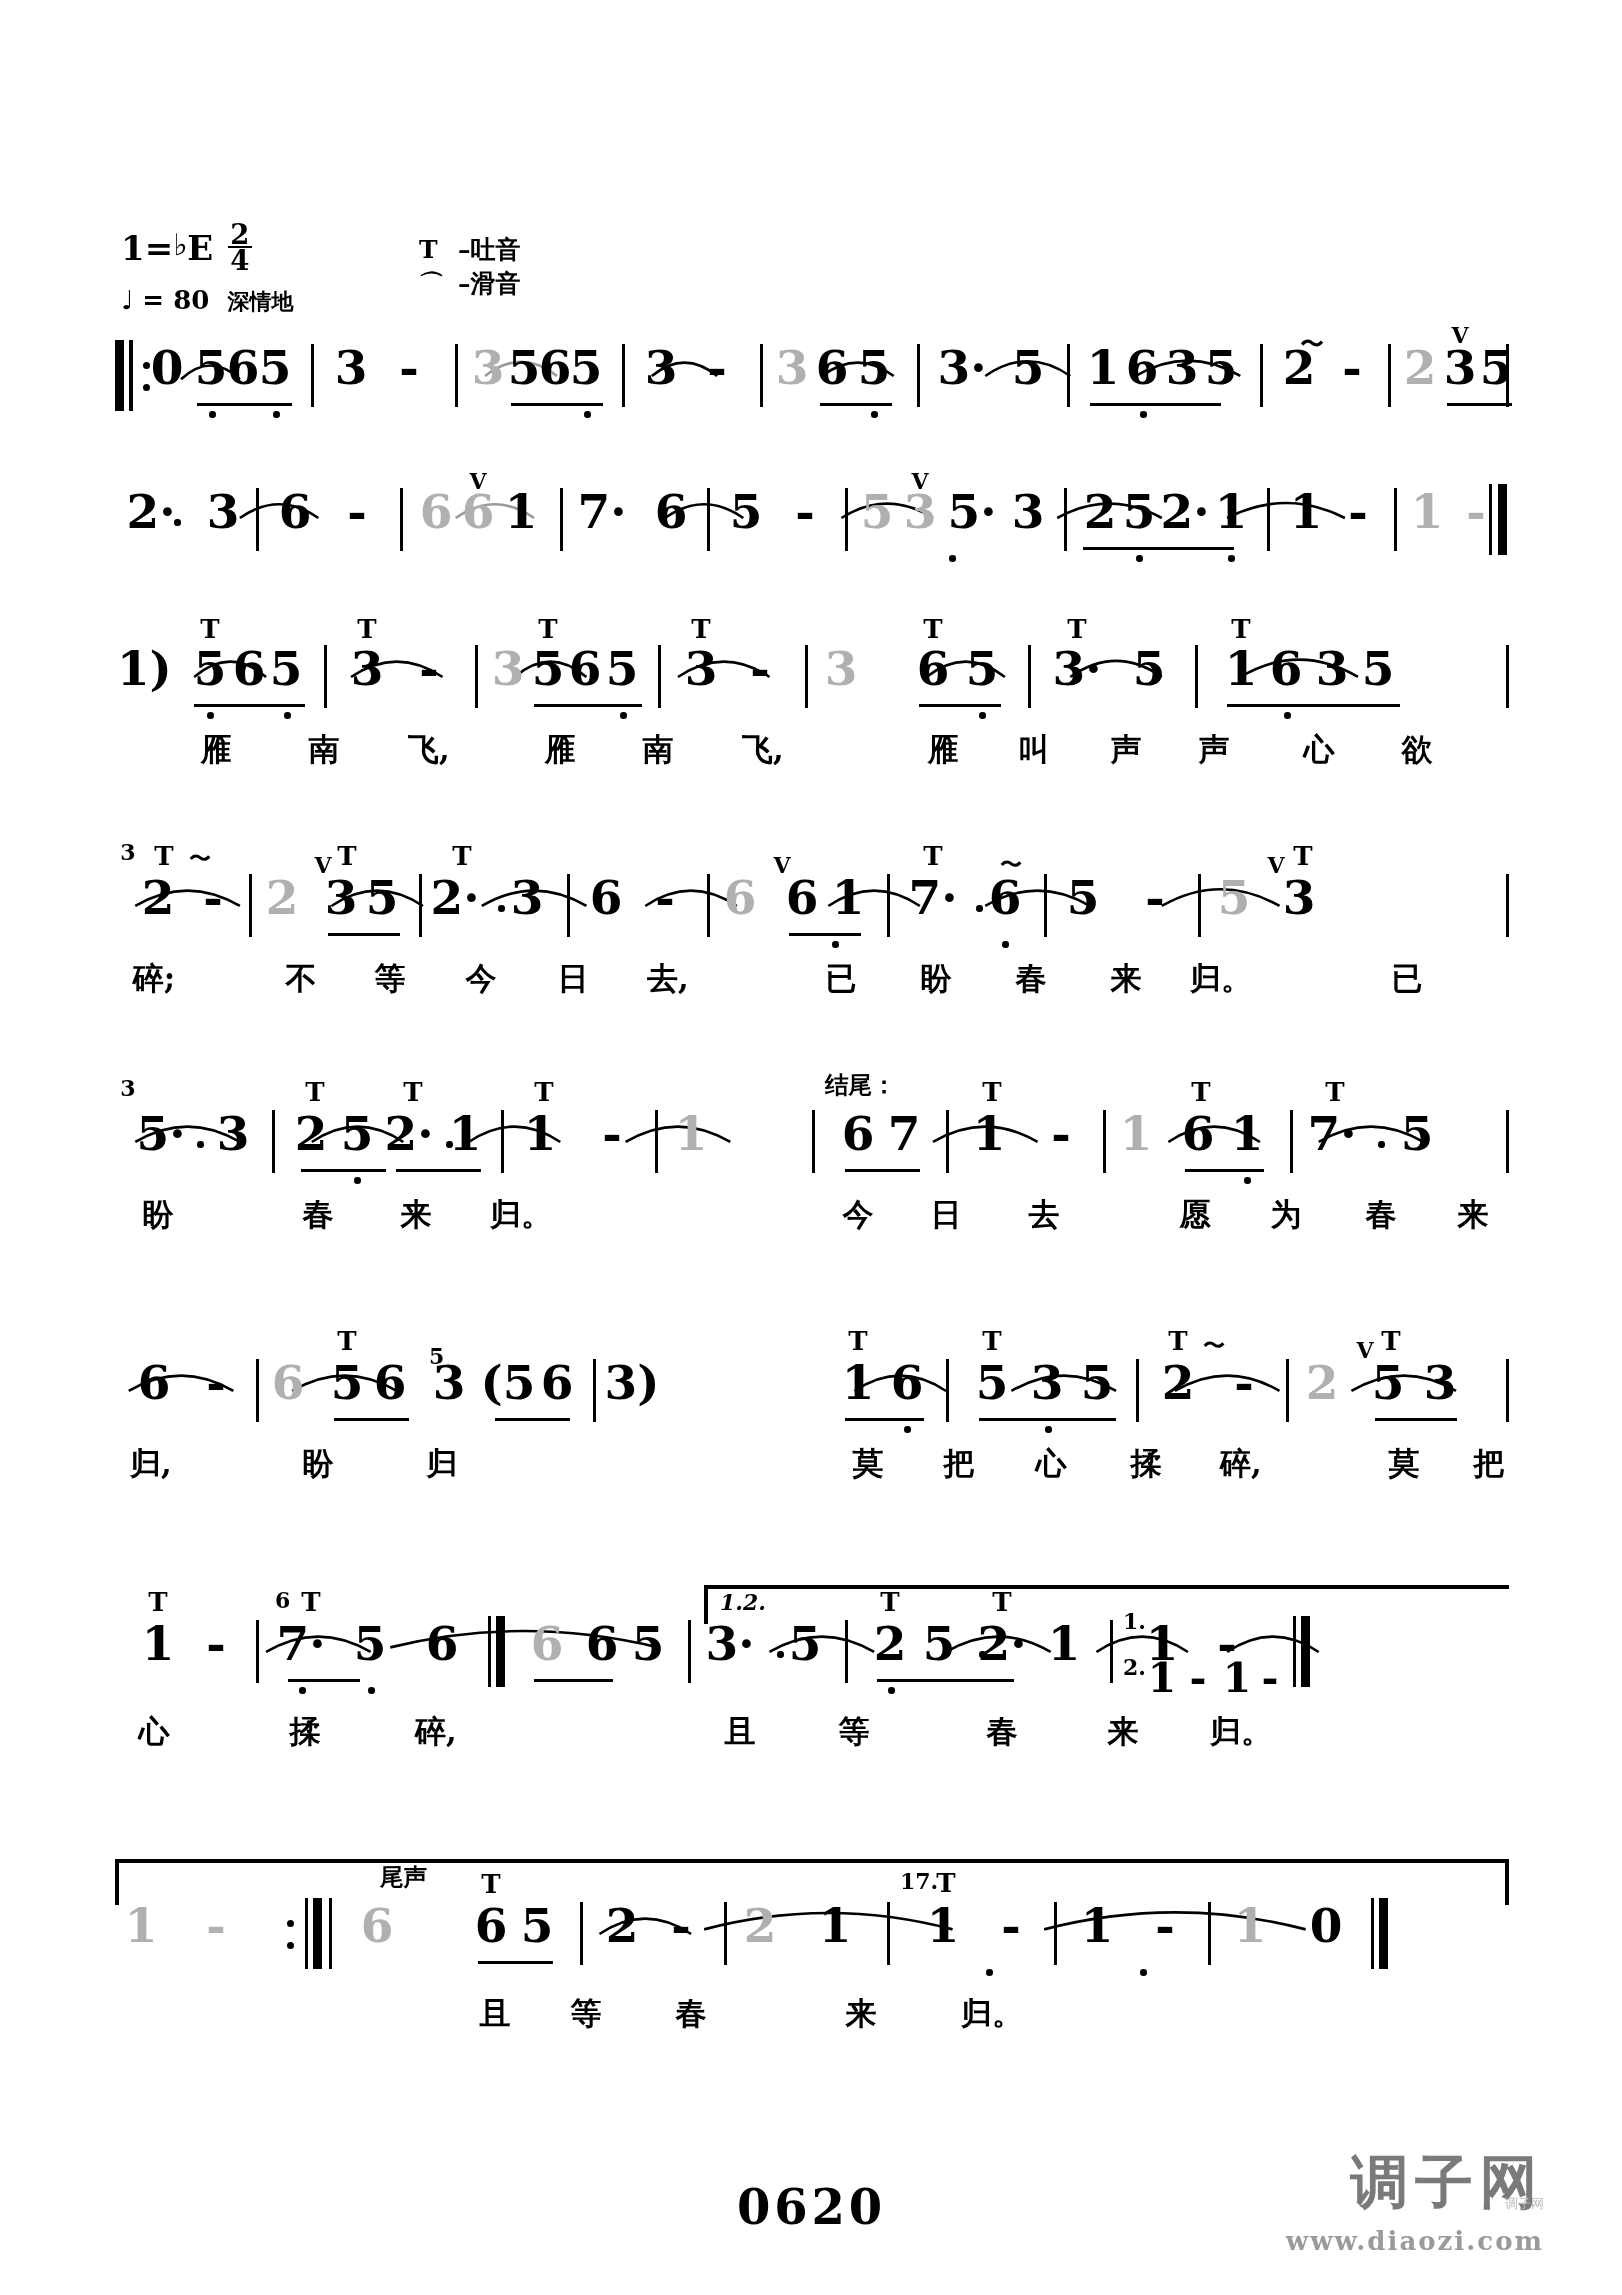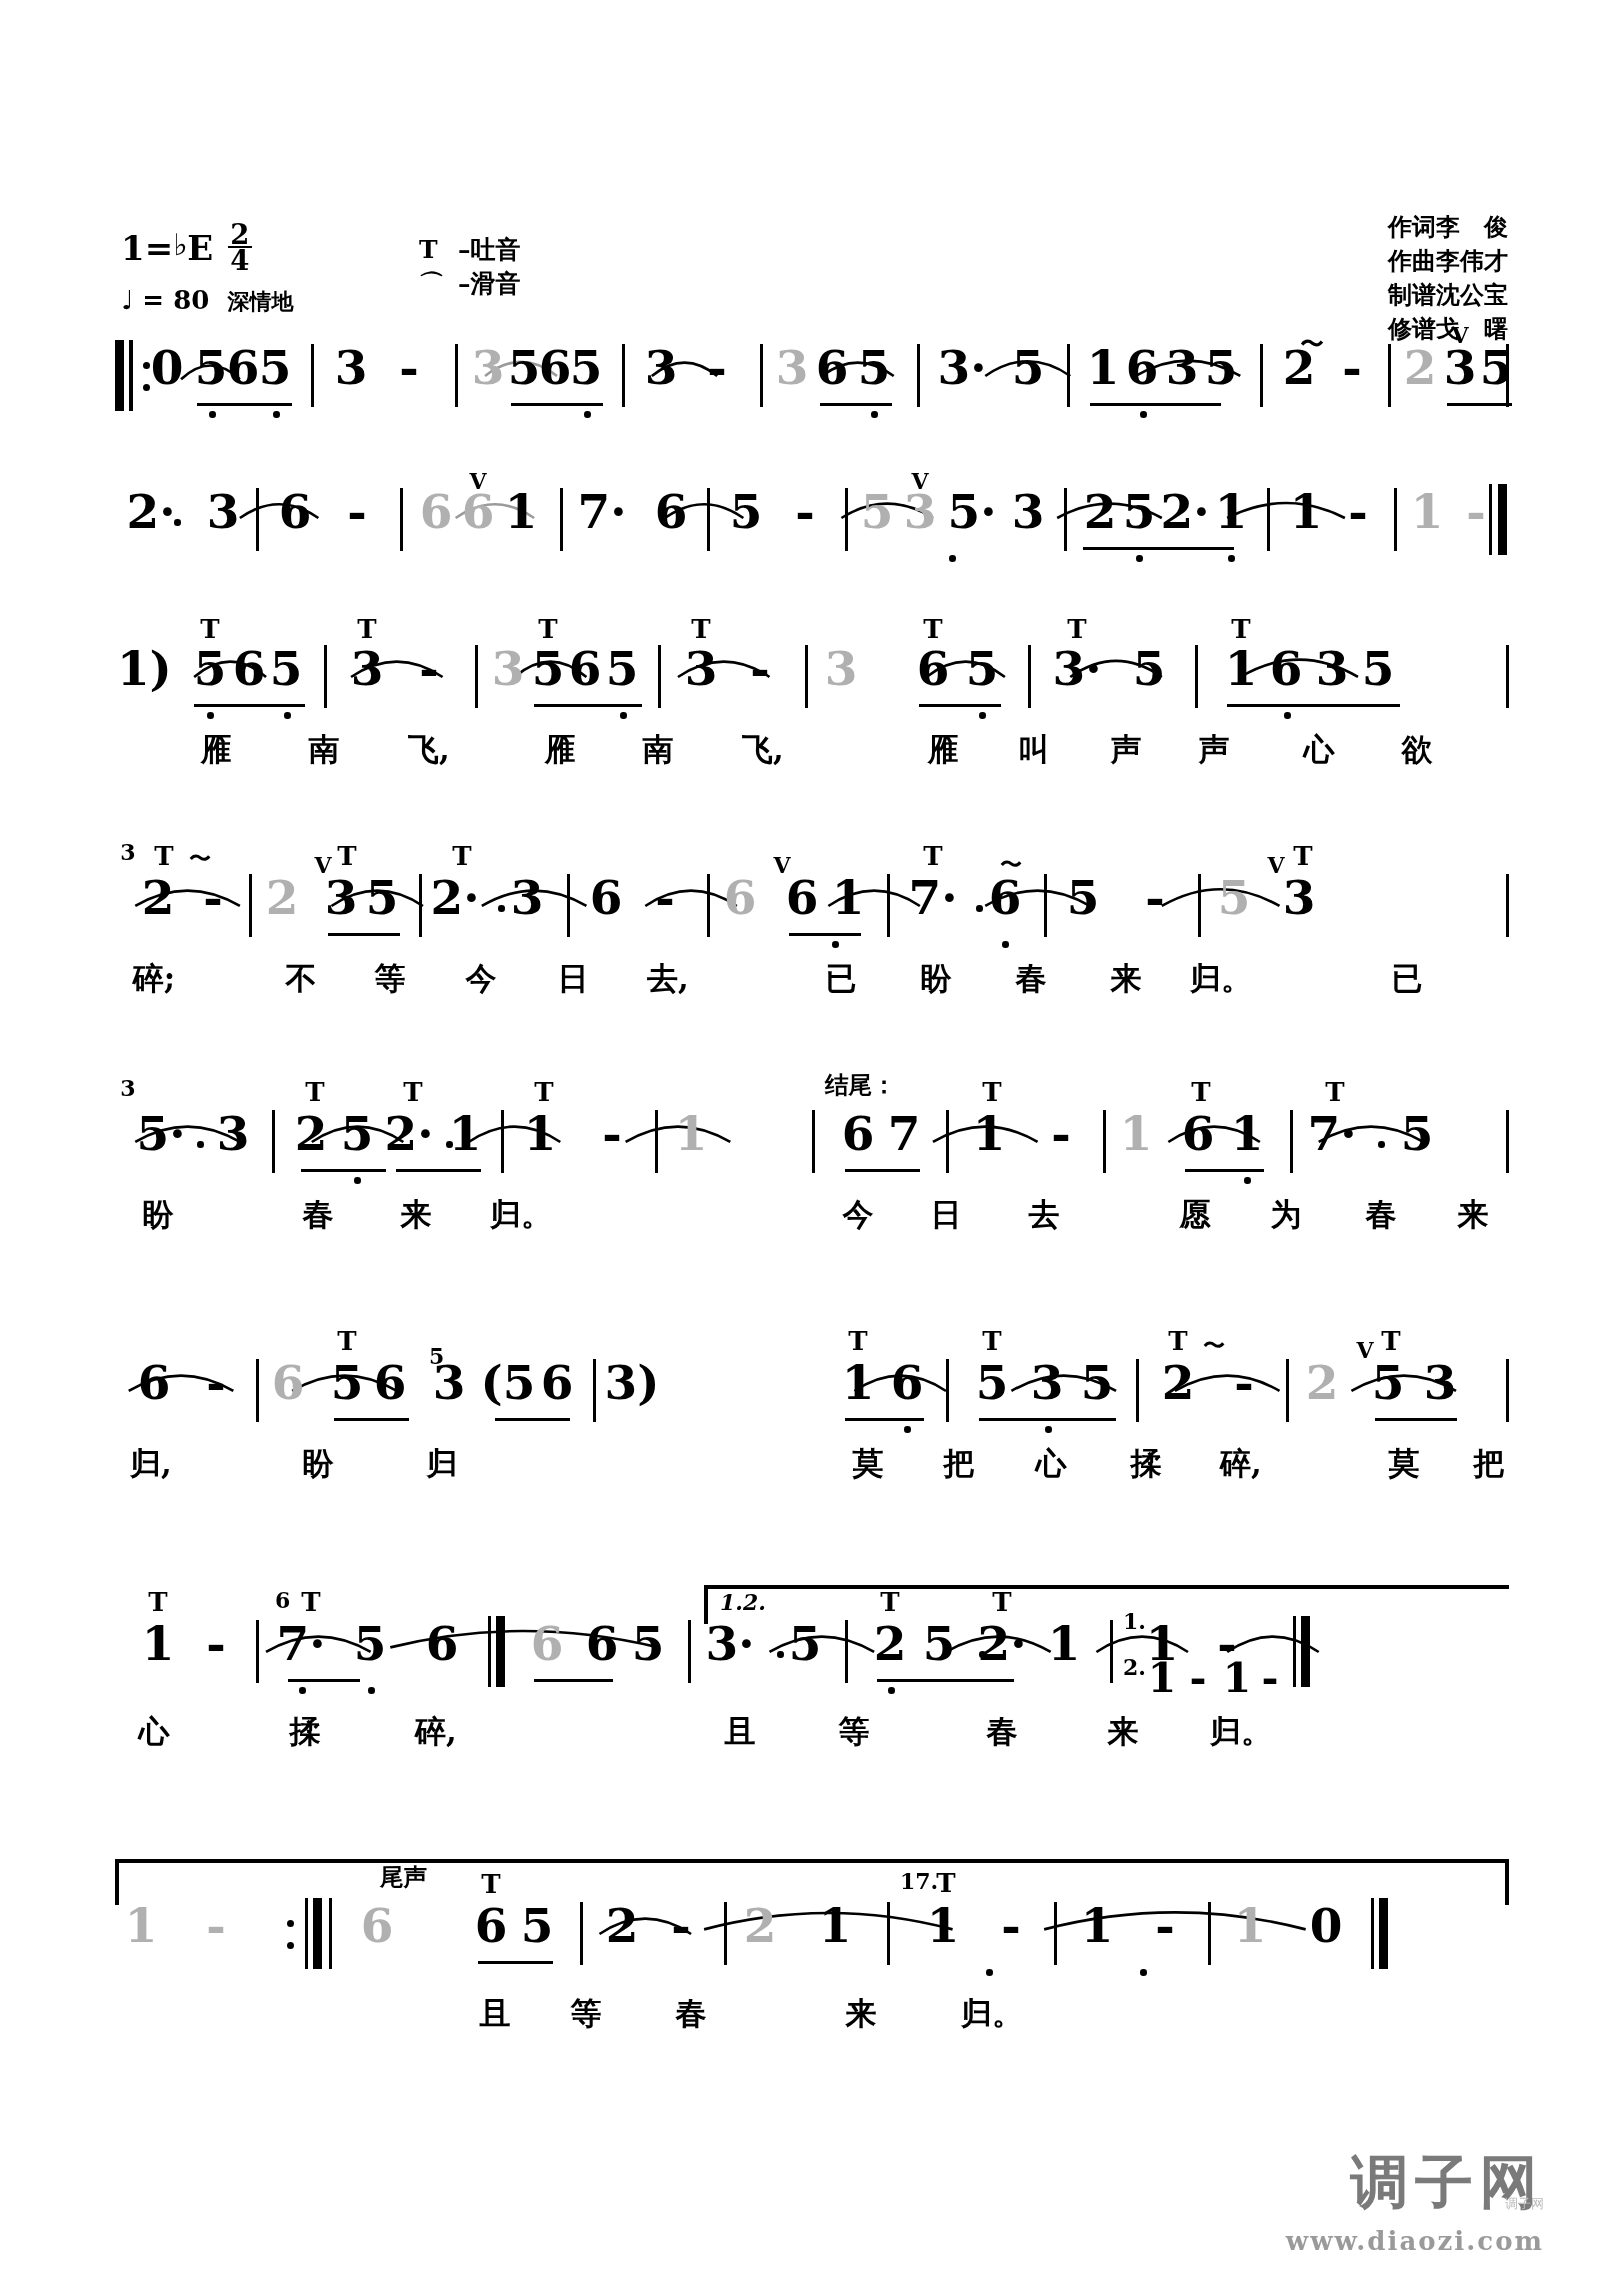--- a/index.html
+++ b/index.html
@@ -282,26 +282,20 @@
 
     <div class="legend">
       <div>
         <span class="sym">T</span><span>–吐音</span>
       </div>
       <div>
         <span class="sym">⌒</span><span>–滑音</span>
       </div>
     </div>
 
-    <div class="credits">
-      <div><span>作词</span><span>李　俊</span></div>
-      <div><span>作曲</span><span>李伟才</span></div>
-      <div><span>制谱</span><span>沈公宝</span></div>
-      <div><span>修谱</span><span>戈　曙</span></div>
-    </div>
   </div>
 
   <div class="system" style="top:340px;">
     <svg class="overlay" width="1394" height="85" viewBox="0 0 2130 130">
       <path d="M 100 60 Q 145 18 190 60" stroke="#000" stroke-width="4" fill="none"></path>
       <path d="M 565 55 Q 620 12 675 55" stroke="#9a9a9a" stroke-width="4" fill="none"></path>
       <path d="M 820 55 Q 870 14 920 55" stroke="#000" stroke-width="4" fill="none"></path>
       <path d="M 1080 55 Q 1135 14 1190 55" stroke="#000" stroke-width="4" fill="none"></path>
       <path d="M 1330 55 Q 1395 10 1460 55" stroke="#000" stroke-width="4" fill="none"></path>
       <path d="M 1560 55 Q 1640 8 1720 55" stroke="#000" stroke-width="4" fill="none"></path>
@@ -838,20 +832,21 @@
     </div>
     <div class="lyricrow" style="top:15.7px;">
       <span class="tok" style="left:380px;">且</span>
       <span class="tok" style="left:471px;">等</span>
       <span class="tok" style="left:576px;">春</span>
       <span class="tok" style="left:746px;">来</span>
       <span class="tok" style="left:877px;">归。</span>
     </div>
   </div>
 
+  <div class="pagenum">0620</div>
 
   <div class="watermark">
     <div class="wm-main">调子网</div>
     <div class="wm-sub">www.diaozi.com</div>
     <div class="wm-tiny">调子网</div>
   </div>
 
 </div>
 
 

